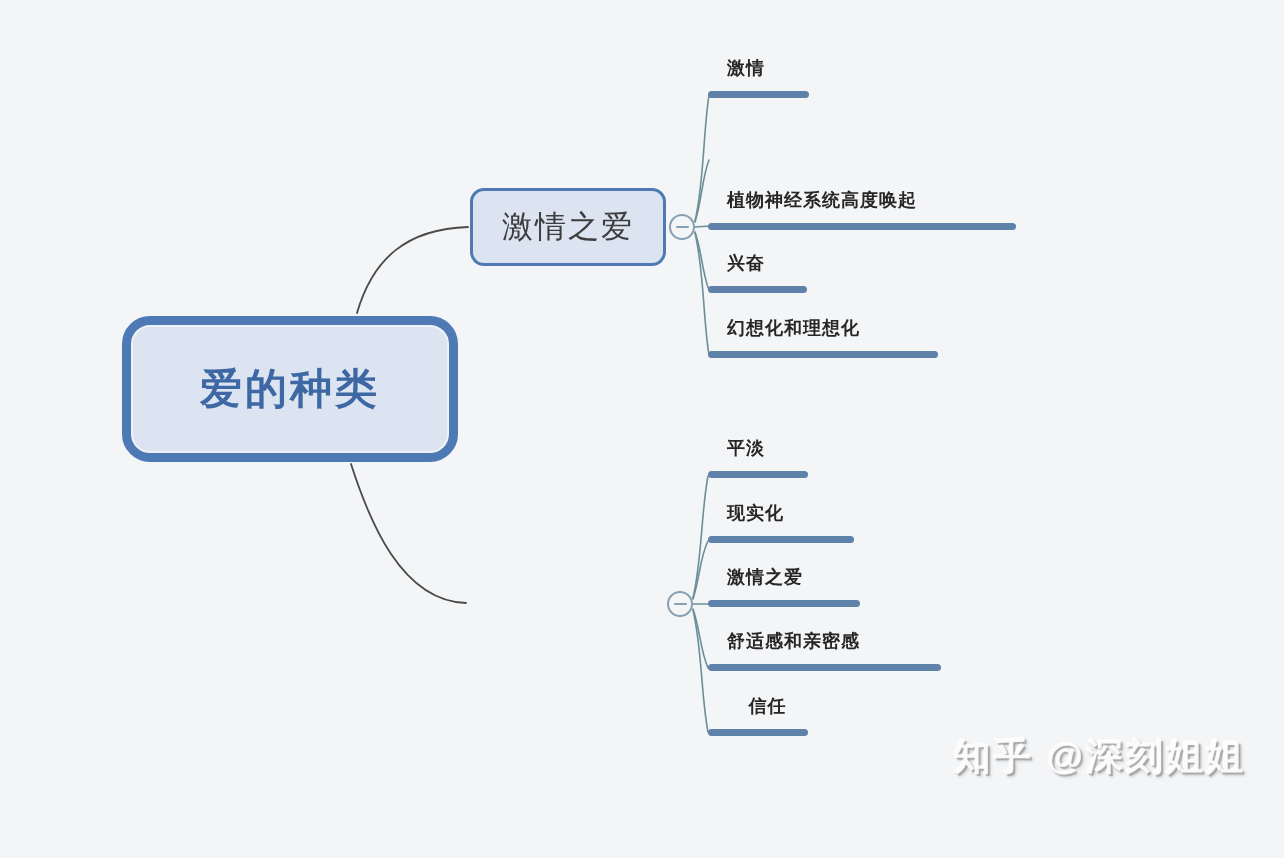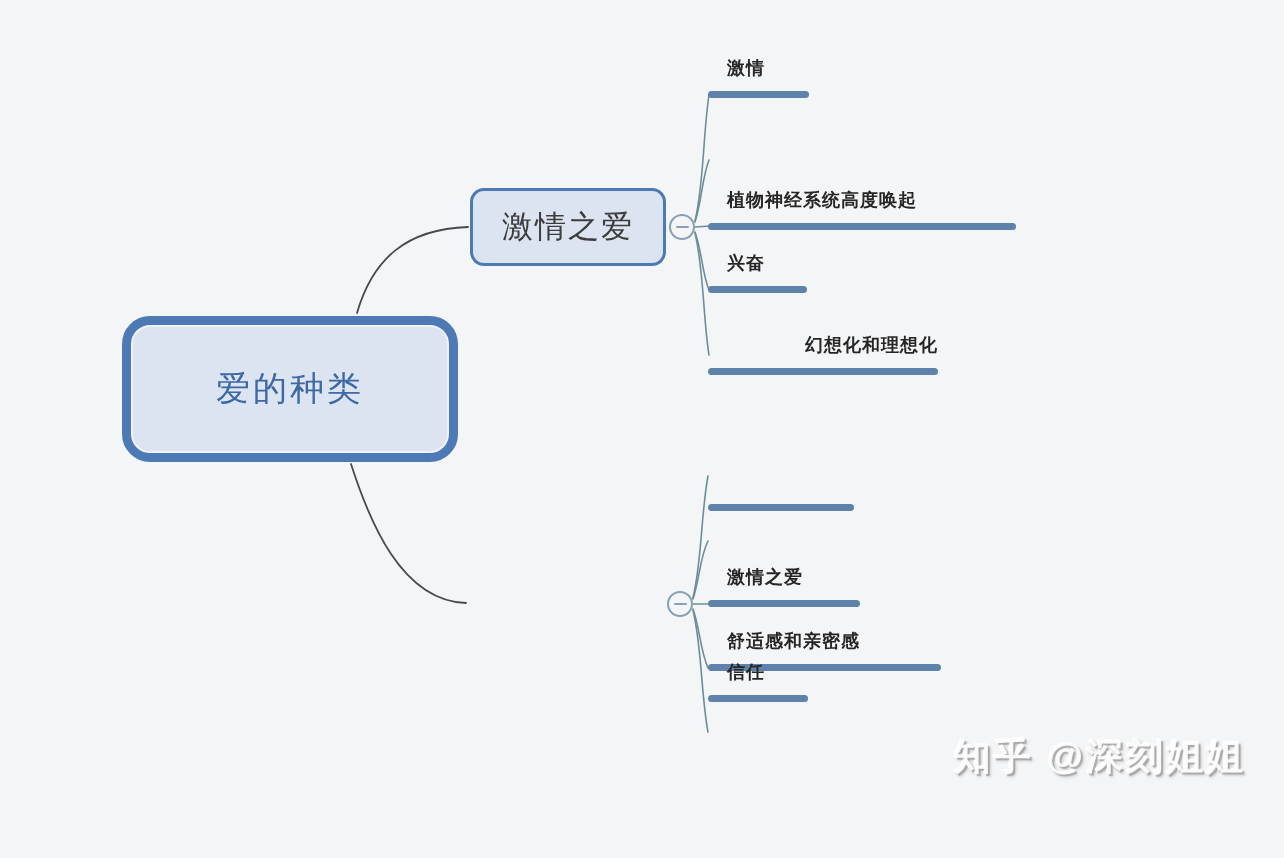--- a/index.html
+++ b/index.html
@@ -29,21 +29,21 @@
 
   .root-node{
     position:absolute;left:122px;top:316px;width:336px;height:146px;
     background:var(--node-fill);
     border:9px solid var(--node-border);
     border-radius:28px;
     display:flex;align-items:center;justify-content:center;
     box-shadow:inset 0 0 0 2px rgba(255,255,255,.55);
   }
   .root-node .label{
-    font-size:34px;font-weight:normal;color:var(--root-text);letter-spacing:3px;
+    font-size:42px;font-weight:bold;color:var(--root-text);letter-spacing:3px;
   }
   .branch-node{
     position:absolute;width:196px;height:78px;
     background:var(--node-fill);
     border:3.5px solid var(--node-border);
     border-radius:14px;
     display:flex;align-items:center;justify-content:center;
   }
   .branch-node .label{
     font-size:31px;color:var(--branch-text);letter-spacing:2px;
@@ -67,27 +67,27 @@
     padding-left:19px;white-space:nowrap;letter-spacing:1px;font-weight:bold;
   }
   .leaf .bar{
     height:7px;margin-top:7px;border-radius:3.5px;background:var(--bar);
   }
   
   #leaf-0-0{top:52px;}  #leaf-0-0 .bar{width:101px;}
   #leaf-0-1{top:117px;} #leaf-0-1 .bar{width:103px;}
   #leaf-0-2{top:184px;} #leaf-0-2 .bar{width:308px;}
   #leaf-0-3{top:247px;} #leaf-0-3 .bar{width:99px;}
-  #leaf-0-4{top:329px;text-align:right;} #leaf-0-4 .bar{width:230px;}
+  #leaf-0-4{top:312px;} #leaf-0-4 .bar{width:230px;}
   
   #leaf-1-0{top:432px;} #leaf-1-0 .bar{width:100px;}
   #leaf-1-1{top:497px;} #leaf-1-1 .bar{width:146px;}
   #leaf-1-2{top:561px;} #leaf-1-2 .bar{width:152px;}
   #leaf-1-3{top:625px;} #leaf-1-3 .bar{width:233px;}
-  #leaf-1-4{top:656px;} #leaf-1-4 .bar{width:100px;}
+  #leaf-1-4{top:690px;text-align:center;} #leaf-1-4 .bar{width:100px;}
 
   .watermark{
     position:absolute;right:38px;top:732px;
     font-size:37px;font-weight:bold;letter-spacing:3px;
     color:rgba(252,252,253,.96);
     text-shadow:2px 2px 1px rgba(125,125,125,.55),
                 -1px -1px 0 rgba(255,255,255,.9),
                 3px 3px 3px rgba(150,150,150,.35);
     white-space:nowrap;
   }
@@ -140,21 +140,26 @@
   </div>
   <div class="leaf" id="leaf-0-2">
     <span class="leaf-label">植物神经系统高度唤起</span>
     <div class="bar"></div>
   </div>
   <div class="leaf" id="leaf-0-4">
     <span class="leaf-label">幻想化和理想化</span>
     <div class="bar"></div>
   </div>
 
+  <div class="leaf" id="leaf-1-0">
+    <span class="leaf-label">平淡</span>
+    <div class="bar"></div>
+  </div>
   <div class="leaf" id="leaf-1-1">
+    <span class="leaf-label">现实化</span>
     <div class="bar"></div>
   </div>
   <div class="leaf" id="leaf-1-2">
     <span class="leaf-label">激情之爱</span>
     <div class="bar"></div>
   </div>
   <div class="leaf" id="leaf-1-3">
     <span class="leaf-label">舒适感和亲密感</span>
     <div class="bar"></div>
   </div>

